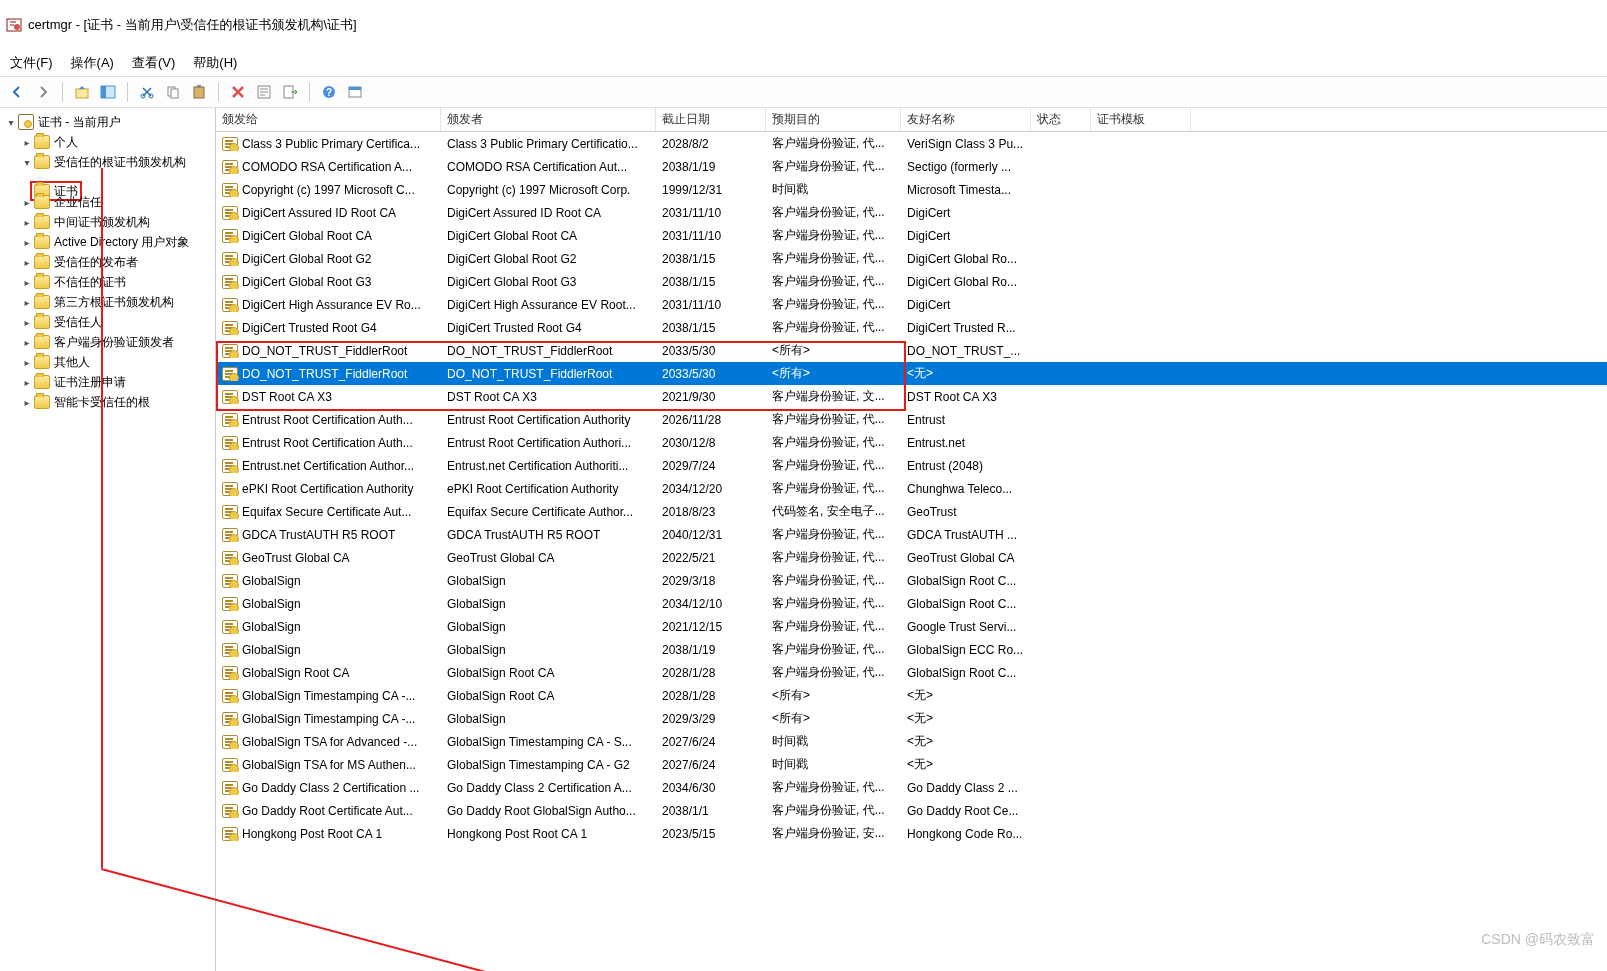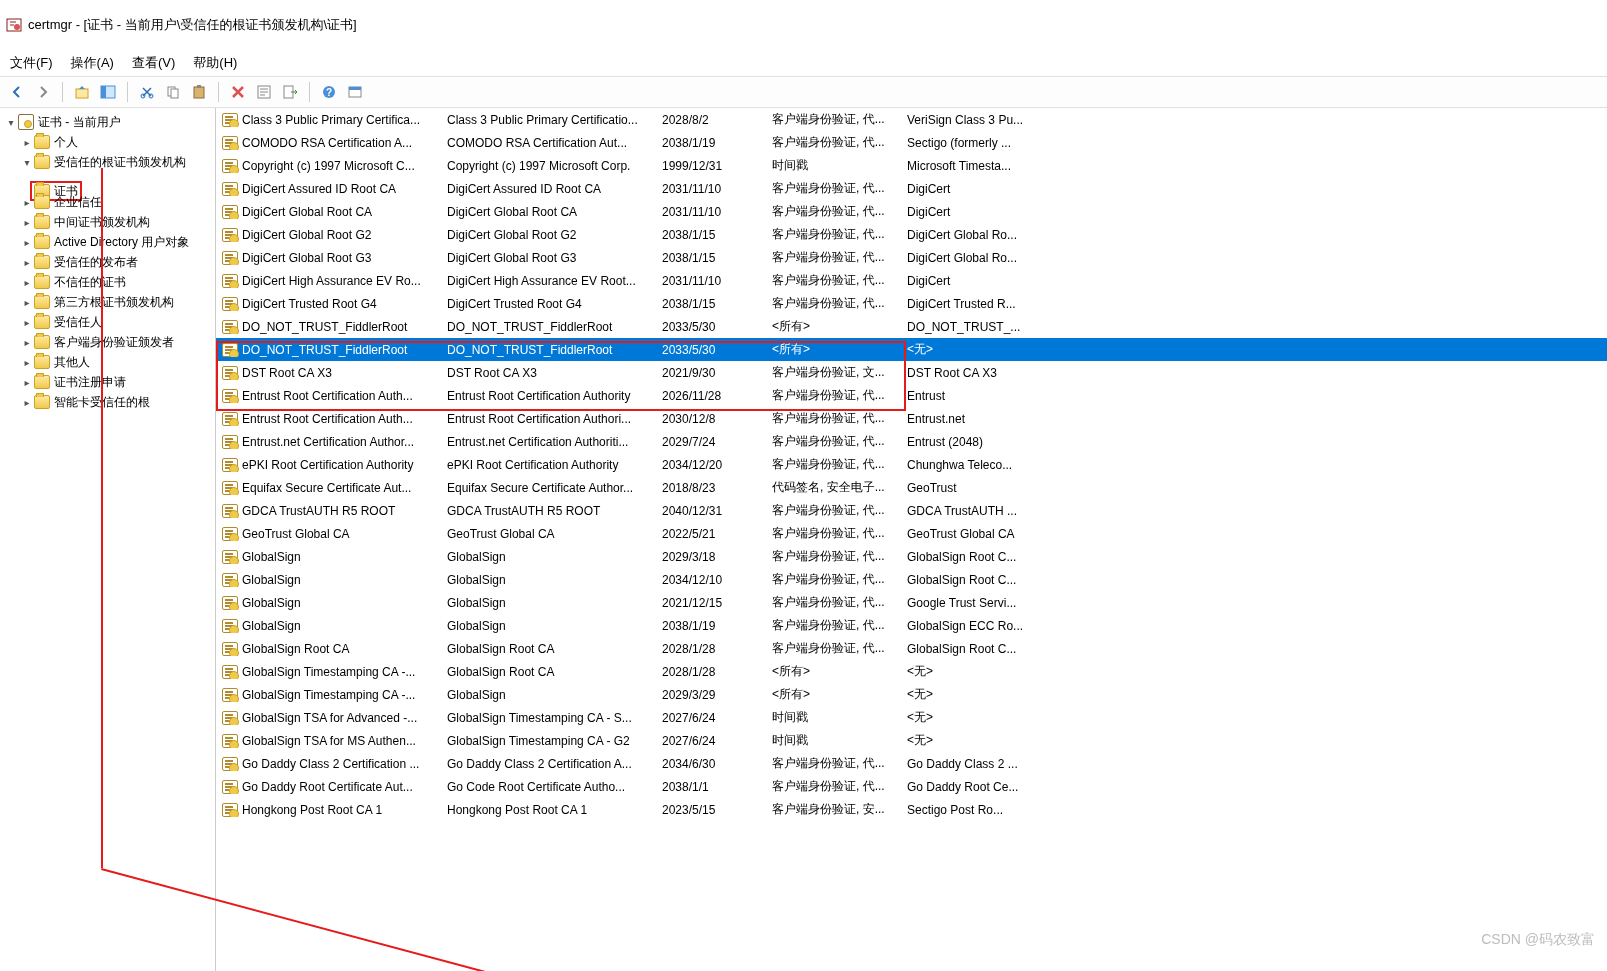--- a/index.html
+++ b/index.html
@@ -202,20 +202,29 @@
           <span class="folder-ic"></span>
           <span>证书注册申请</span>
         </div>
         <div class="tree-row" style="padding-left: 20px;">
           <span class="tw">▸</span>
           <span class="folder-ic"></span>
           <span>智能卡受信任的根</span>
         </div>
       </div>
     <div class="list">
+      <div class="list-header">
+        <div class="col w0">颁发给</div>
+        <div class="col w1">颁发者</div>
+        <div class="col w2">截止日期</div>
+        <div class="col w3">预期目的</div>
+        <div class="col w4">友好名称</div>
+        <div class="col w5">状态</div>
+        <div class="col w6">证书模板</div>
+      </div>
       <div id="rows">
           <div class="row">
             <div class="col w0 c0">
               <span class="cert-ic"></span>
               <span>Class 3 Public Primary Certifica...</span>
             </div>
             <div class="col w1">Class 3 Public Primary Certificatio...</div>
             <div class="col w2">2028/8/2</div>
             <div class="col w3">客户端身份验证, 代...</div>
             <div class="col w4">VeriSign Class 3 Pu...</div>
@@ -556,36 +565,36 @@
             <div class="col w3">客户端身份验证, 代...</div>
             <div class="col w4">Go Daddy Class 2 ...</div>
             <div class="col w5"></div>
             <div class="col w6"></div>
           </div>
           <div class="row">
             <div class="col w0 c0">
               <span class="cert-ic"></span>
               <span>Go Daddy Root Certificate Aut...</span>
             </div>
-            <div class="col w1">Go Code Root Certificate Autho...</div>
+            <div class="col w1">Go Daddy Root GlobalSign Autho...</div>
             <div class="col w2">2038/1/1</div>
             <div class="col w3">客户端身份验证, 代...</div>
             <div class="col w4">Go Daddy Root Ce...</div>
             <div class="col w5"></div>
             <div class="col w6"></div>
           </div>
           <div class="row">
             <div class="col w0 c0">
               <span class="cert-ic"></span>
               <span>Hongkong Post Root CA 1</span>
             </div>
             <div class="col w1">Hongkong Post Root CA 1</div>
             <div class="col w2">2023/5/15</div>
             <div class="col w3">客户端身份验证, 安...</div>
-            <div class="col w4">Sectigo Post Ro...</div>
+            <div class="col w4">Hongkong Code Ro...</div>
             <div class="col w5"></div>
             <div class="col w6"></div>
           </div>
         </div>
       <div class="redbox1" style="left:0px; top:233px; width:690px; height:70px;"></div>
     </div>
   </div>
   <div class="watermark">CSDN @码农致富</div>
   <div class="line" style="left:101px; top:168px; width:2px; height:700px;"></div>
   <div class="line" style="left:101px; top:870px; width:2px; height:560px; transform:rotate(-75deg);"></div>

